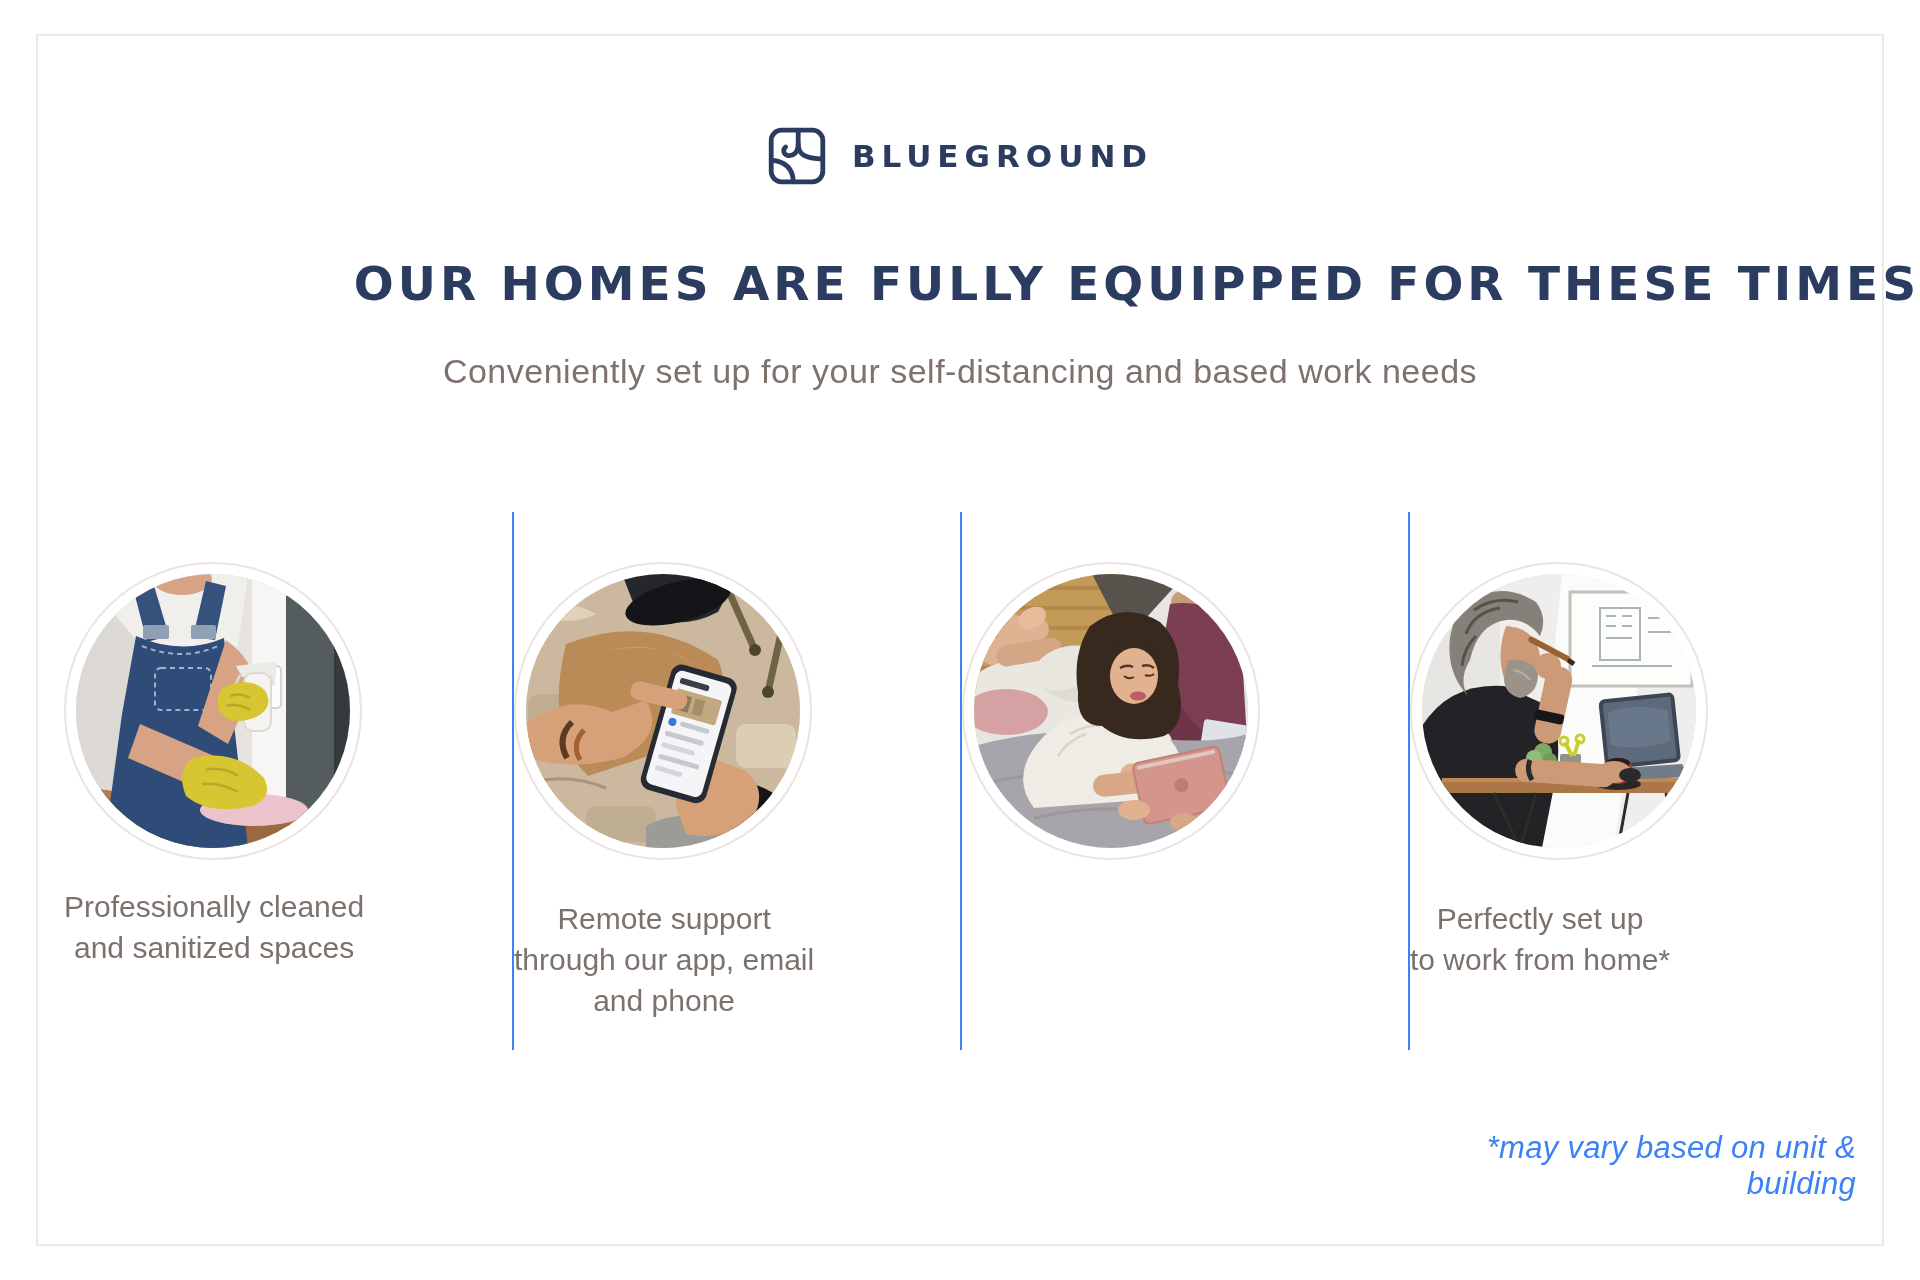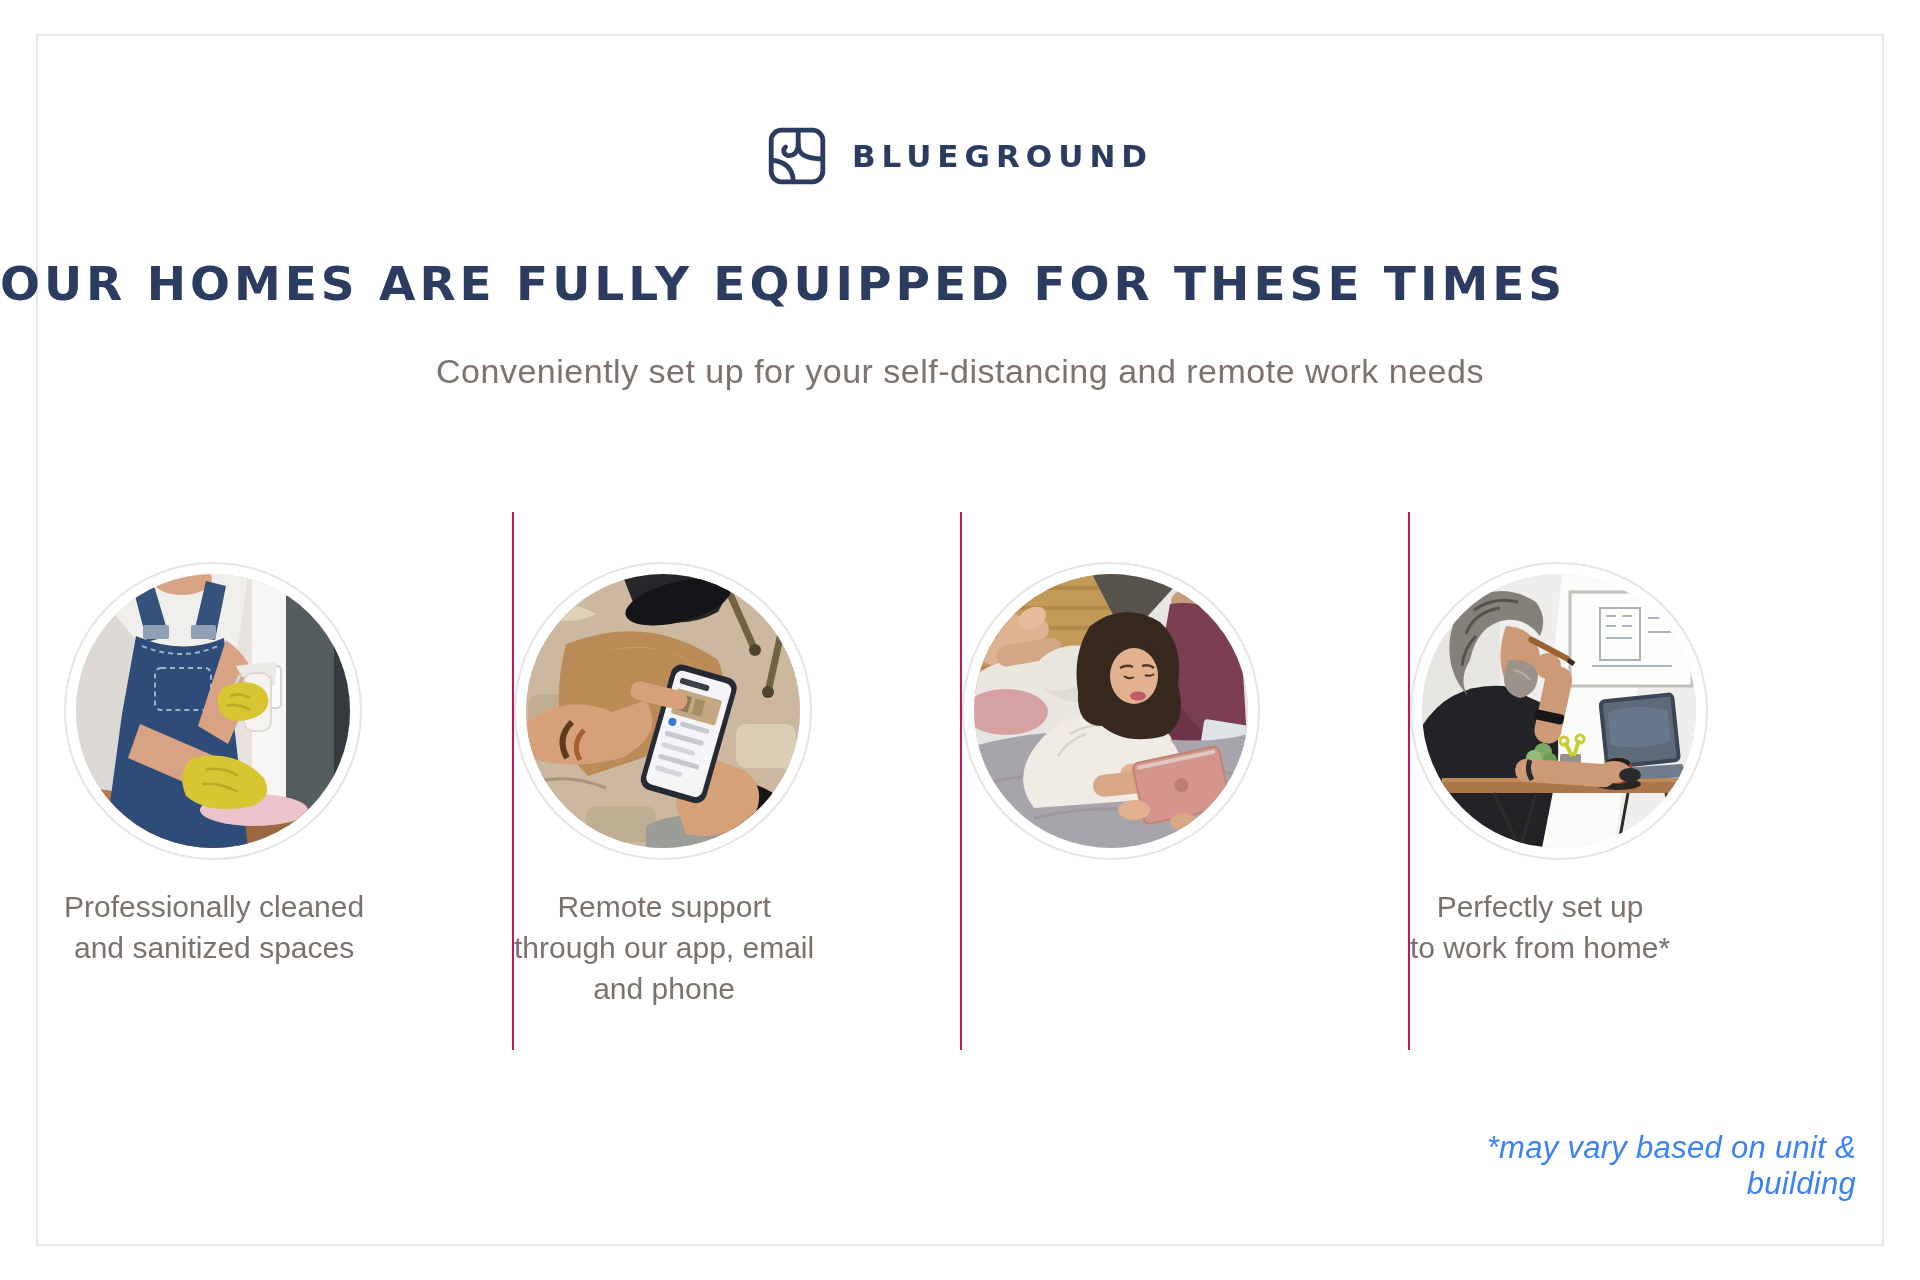--- a/index.html
+++ b/index.html
@@ -15,37 +15,37 @@
   .logo {
     position:absolute; top:126px; left:0; width:100%;
     display:flex; justify-content:center; align-items:center; gap:25px;
   }
   .logo-icon { width:60px; height:60px; }
   .logo-text {
     font-family:"DejaVu Sans", sans-serif; font-weight:bold;
     font-size:31px; letter-spacing:6px; color:#2b3c60;
   }
   .heading {
-    position:absolute; top:256px; left:0; width:100%; text-align:left;
+    position:absolute; top:256px; left:0; width:100%; text-align:right;
     font-family:"DejaVu Sans", sans-serif; font-weight:bold;
     font-size:47px; letter-spacing:4px; color:#2b3c60;
   }
   .subheading {
     position:absolute; top:352px; left:0; width:100%; text-align:center;
     font-size:34px; letter-spacing:0.5px; color:#7d726c;
   }
   .features {
     position:absolute; left:64px; top:512px; width:1792px; height:538px;
     display:flex;
   }
   .feature {
     width:448px; box-sizing:border-box;
     display:flex; flex-direction:column; align-items:flex-start;
   }
-  .feature + .feature { border-left:2px solid #be185d; }
+  .feature + .feature { border-left:2px solid #3b82f6;gap:12px; }
   .photo-ring {
     margin-top:50px; width:274px; height:274px; padding:10px;
     border:2px solid #eae3e1; border-radius:50%; background:#fff;
   }
   .photo {
     width:274px; height:274px; border-radius:50%; overflow:hidden; background:#ddd;
   }
   .photo svg { display:block; width:274px; height:274px; }
   .caption {
     margin-top:26px; font-size:30px; line-height:41px;
@@ -67,21 +67,21 @@
       <rect x="7" y="7" width="86" height="86" rx="17"></rect>
       <path d="M52 7 L52 30 C52 48 64 54 93 55"></path>
       <path d="M52 30 C52 44 44 51 34 49 C27 47 26 39 31 35"></path>
       <path d="M7 57 C30 59 43 70 44 93"></path>
     </g>
   </svg>
   <span class="logo-text">BLUEGROUND</span>
 </div>
 
 <div class="heading">OUR HOMES ARE FULLY EQUIPPED FOR THESE TIMES</div>
-<div class="subheading">Conveniently set up for your self-distancing and remote work needs</div>
+<div class="subheading">Conveniently set up for your self-distancing and based work needs</div>
 
 <div class="features">
 
   <div class="feature">
     <div class="photo-ring">
       <div class="photo">
         <svg viewBox="0 0 274 274" role="img" aria-label="Housekeeper in denim overalls and yellow rubber gloves wiping a wooden counter with a pink cloth while holding a white spray bottle">
           <rect width="274" height="274" fill="#dcd8d3"></rect>
           <rect x="150" width="124" height="274" fill="#e6e3df"></rect>
           <rect x="176" width="34" height="274" fill="#f7f6f4"></rect>

